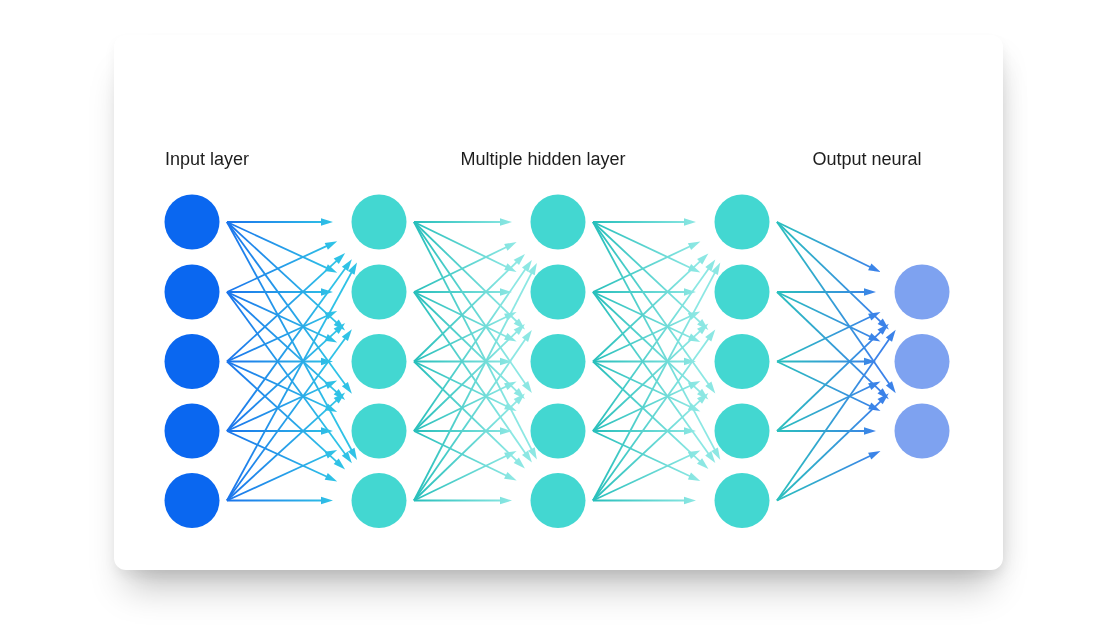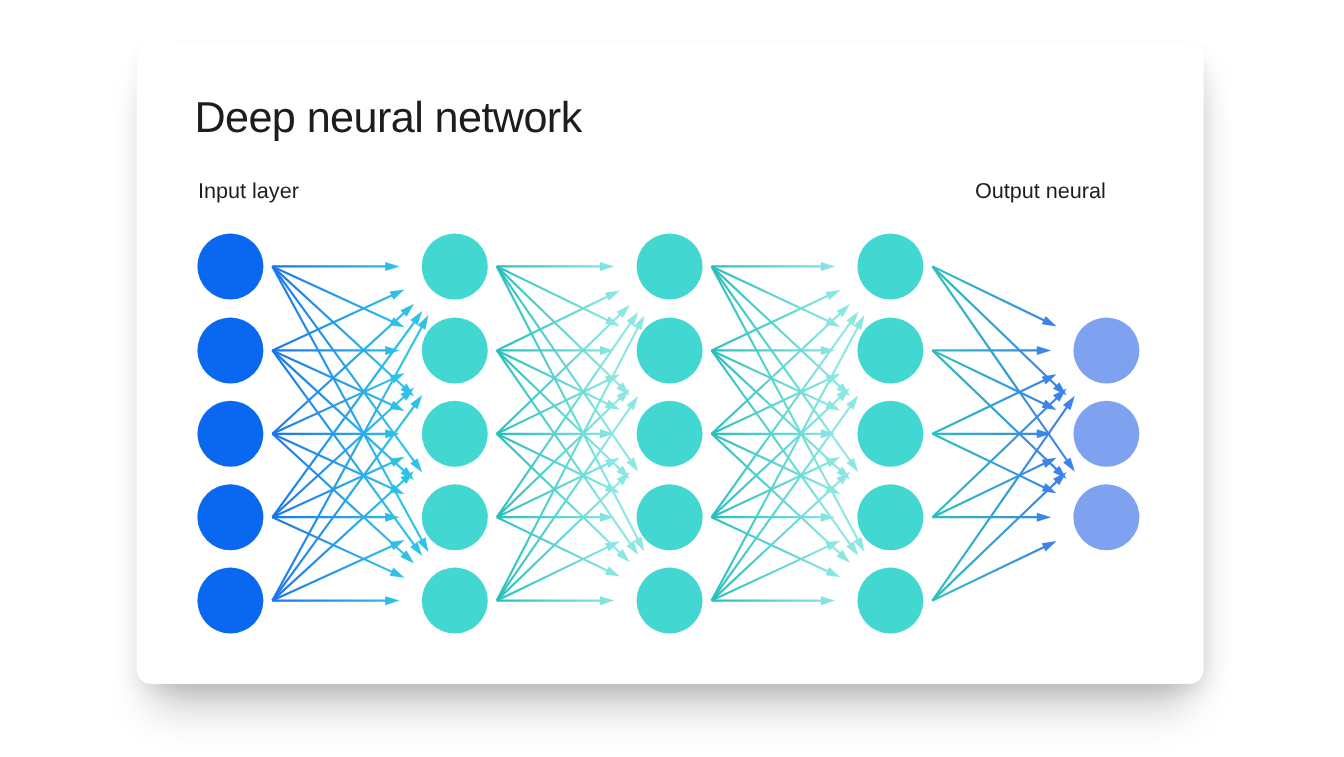--- a/index.html
+++ b/index.html
@@ -55,22 +55,22 @@
     top: 0;
     width: 1120px;
     height: 631px;
   }
 </style>
 </head>
 <body>
 
 <div class="stage">
   <div class="card">
-    <h1 class="card-title">Deep neural network</h1>
     <div class="layer-label label-input">Input layer</div>
+    <div class="layer-label label-hidden">Multiple hidden layer</div>
     <div class="layer-label label-output">Output neural</div>
   </div>
   <svg id="network-svg" viewBox="0 0 1120 631" xmlns="http://www.w3.org/2000/svg">
       <defs>
         <linearGradient id="grad0" gradientUnits="userSpaceOnUse" x1="227" y1="0" x2="333" y2="0">
           <stop offset="0%" stop-color="#1b74ec"></stop>
           <stop offset="100%" stop-color="#2fc2e6"></stop>
         </linearGradient>
         <linearGradient id="grad1" gradientUnits="userSpaceOnUse" x1="414" y1="0" x2="512" y2="0">
           <stop offset="0%" stop-color="#27bfbb"></stop>

